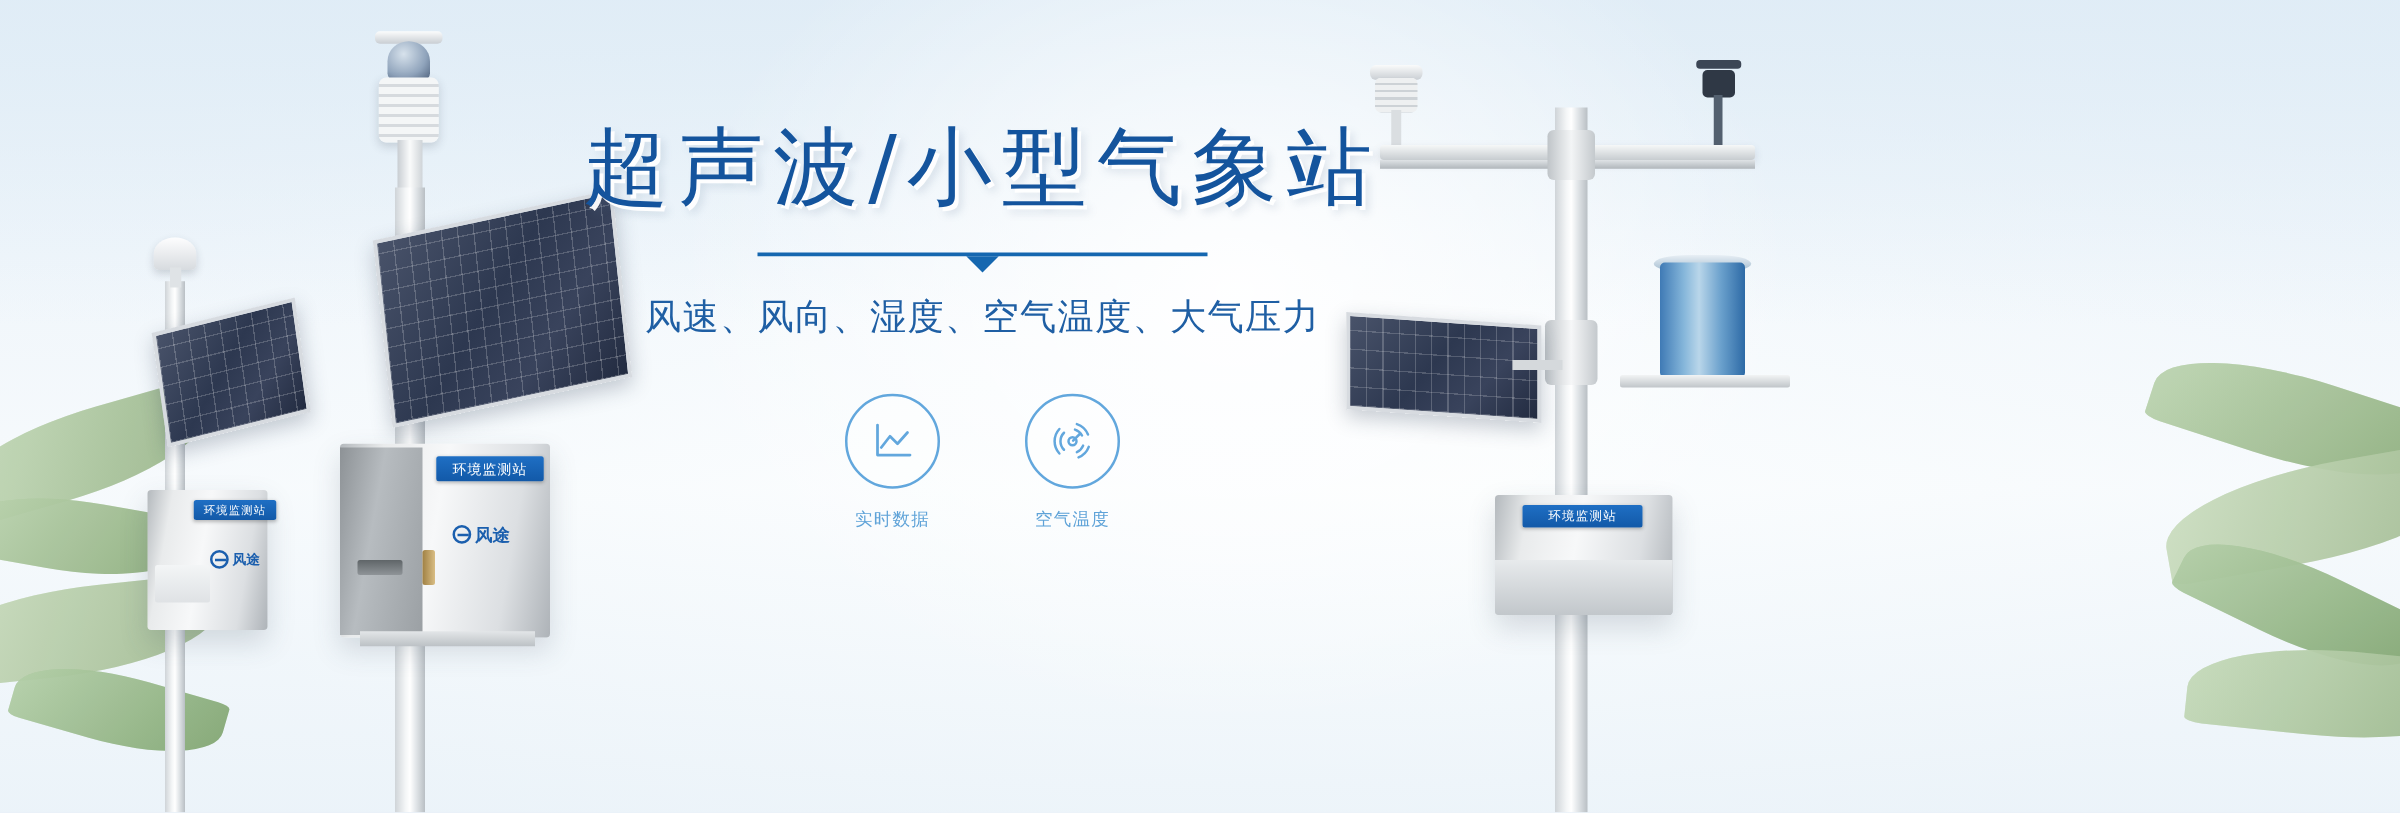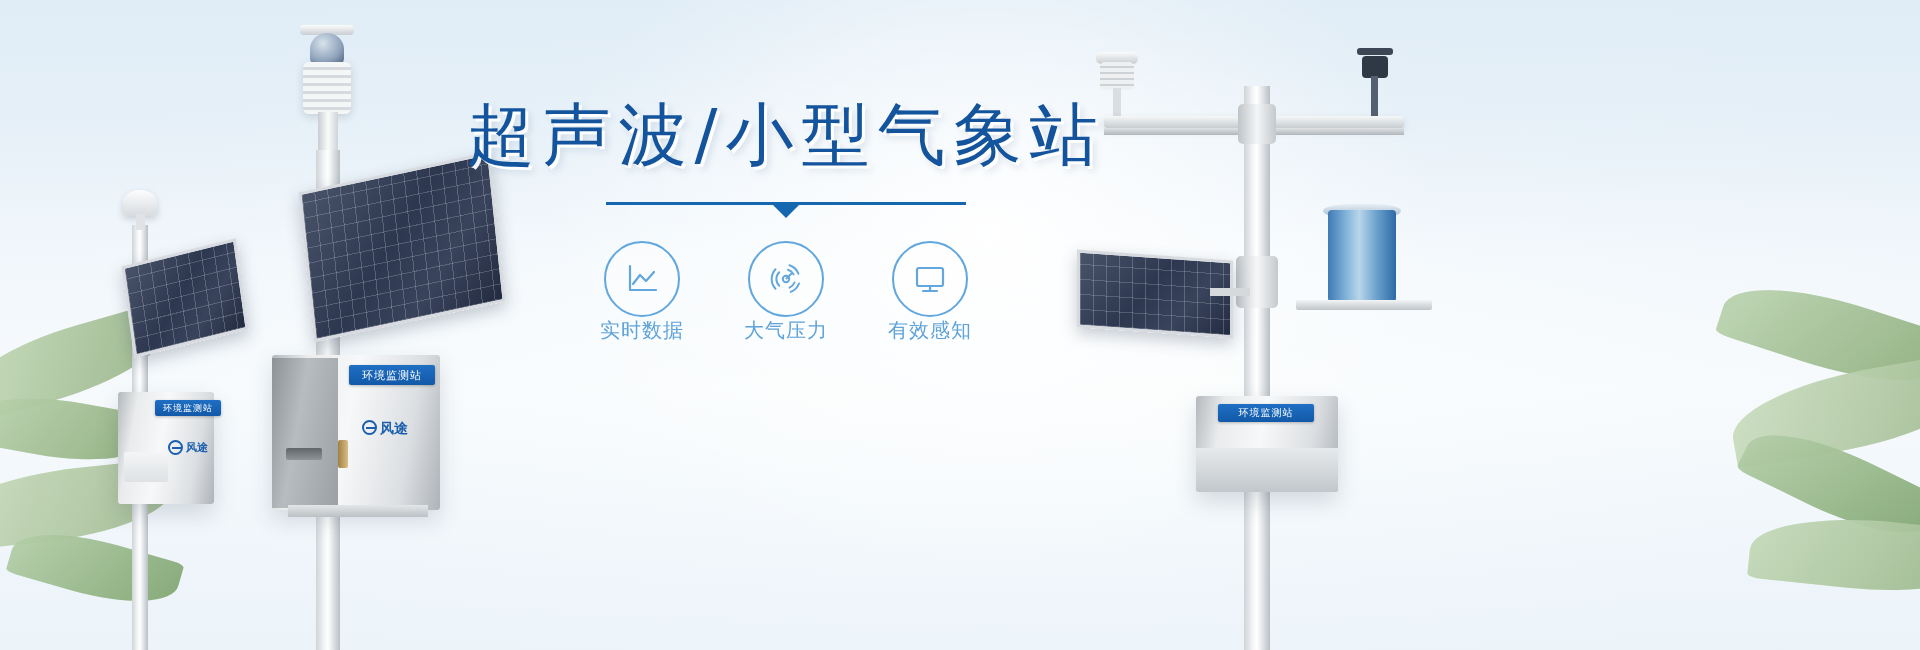--- a/index.html
+++ b/index.html
@@ -191,21 +191,21 @@
   }
   .feature{ width:88px; display:flex; flex-direction:column; align-items:center; }
   .feature .circle{
     width:76px; height:76px; border-radius:50%;
     border:2px solid #62a7dd;
     display:flex; align-items:center; justify-content:center;
     background:rgba(255,255,255,.35);
   }
   .feature .circle svg{ display:block; }
   .feature .flabel{
-    font-size:20px; color:#5fa3d8; letter-spacing:1px; white-space:nowrap;
+    margin-top:16px; font-size:14px; color:#5fa3d8; letter-spacing:1px; white-space:nowrap;
   }
 </style>
 </head>
 <body>
 
 <div class="banner">
 
   <div class="sky-wash"></div>
   <div class="cloudband"></div>
   <div class="glow"></div>
@@ -274,20 +274,21 @@
     <div class="cab-plate stC-plate">环境监测站</div>
   </div>
 
   <div class="content">
 
     <div class="title">超声波/小型气象站</div>
 
     <div class="divider"></div>
 
     <div class="sub">
+      <div>风速、风向、湿度、空气温度、大气压力</div>
     </div>
 
     <div class="features">
 
       <div class="feature">
         <div class="circle">
           <svg width="40" height="40" viewBox="0 0 40 40" fill="none" stroke="#62a7dd" stroke-width="2.2" stroke-linecap="round" stroke-linejoin="round">
             <path d="M8 7 V31 H34"></path>
             <path d="M11 25 L18 16 L24 22 L32 13"></path>
           </svg>
@@ -301,30 +302,20 @@
             <circle cx="20" cy="20" r="3.2"></circle>
             <path d="M26 14 L20.5 19.5"></path>
             <path d="M13.2 26.8 A9.6 9.6 0 0 1 13.2 13.2"></path>
             <path d="M22 10.7 A9.6 9.6 0 0 1 27.6 15.4"></path>
             <path d="M28.5 23.5 A9.6 9.6 0 0 1 23.5 28.7"></path>
             <path d="M9.5 29.8 A14.5 14.5 0 0 1 9.5 10.2"></path>
             <path d="M23.5 6.3 A14.5 14.5 0 0 1 32.4 14.6"></path>
             <path d="M33 24.5 A14.5 14.5 0 0 1 24.8 32.9"></path>
           </svg>
         </div>
-        <div class="flabel">大气压力</div>
+        <div class="flabel">空气温度</div>
       </div>
 
-      <div class="feature">
-        <div class="circle">
-          <svg width="40" height="40" viewBox="0 0 40 40" fill="none" stroke="#62a7dd" stroke-width="2.2" stroke-linecap="round" stroke-linejoin="round">
-            <rect x="7" y="9" width="26" height="18" rx="2"></rect>
-            <path d="M20 27 V32"></path>
-            <path d="M13 32 H27"></path>
-          </svg>
-        </div>
-        <div class="flabel">有效感知</div>
-      </div>
 
 
     </div>
   </div>
 </div>
 
 </body></html>

